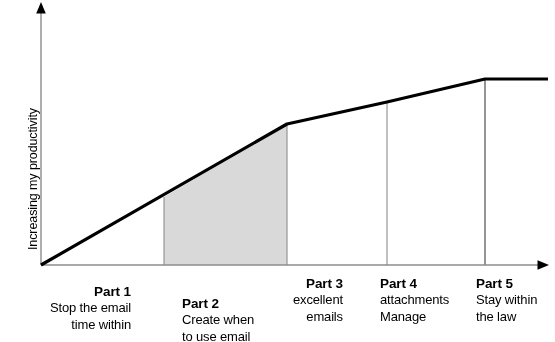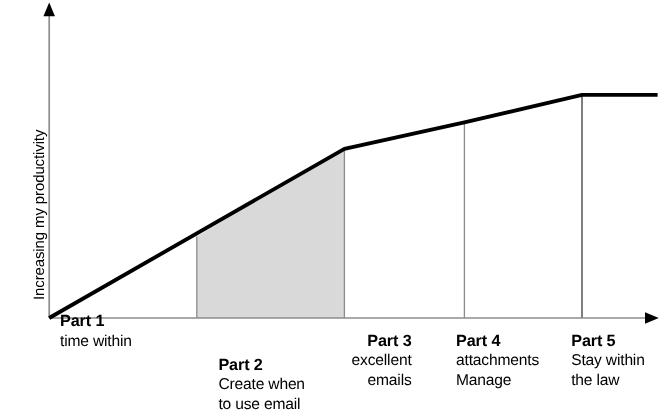--- a/index.html
+++ b/index.html
@@ -79,23 +79,24 @@
     <polygon points="41,2 36.2,13.5 45.8,13.5" fill="#000000"></polygon>
 
     <line x1="41" y1="265" x2="541" y2="265" stroke="#8c8c8c" stroke-width="1.4"></line>
     <polygon points="549,265 537.5,260.2 537.5,269.8" fill="#000000"></polygon>
 
     <polyline points="41,265 287,124 387,102 485,79 548,79" fill="none" stroke="#000000" stroke-width="3.2" stroke-linejoin="round" stroke-linecap="butt"></polyline>
   </svg>
 
   <div class="ylabel">Increasing my productivity</div>
 
-  <div class="part-block" style="left:50px; top:260px;">
+  <div class="part-block" style="left:50px; top:284px;text-align:right;">
     <div class="part-title">Part 1</div>
     <div class="part-desc">
+      <div class="part-desc-line">Stop the email</div>
       <div class="part-desc-line">time within</div>
     </div>
   </div>
 
   <div class="part-block" style="left:182px; top:276px;margin-top:20px;">
     <div class="part-title">Part 2</div>
     <div class="part-desc">
       <div class="part-desc-line">Create when</div>
       <div class="part-desc-line">to use email</div>
     </div>

